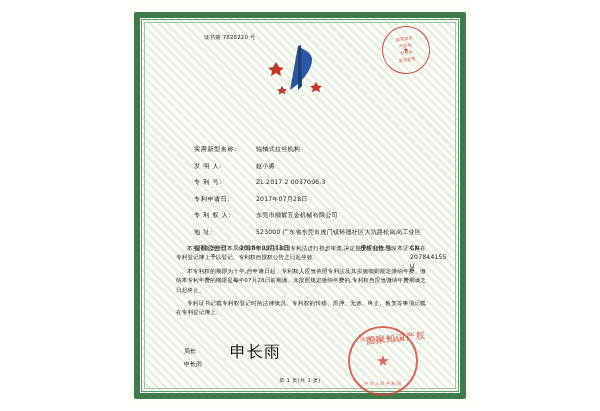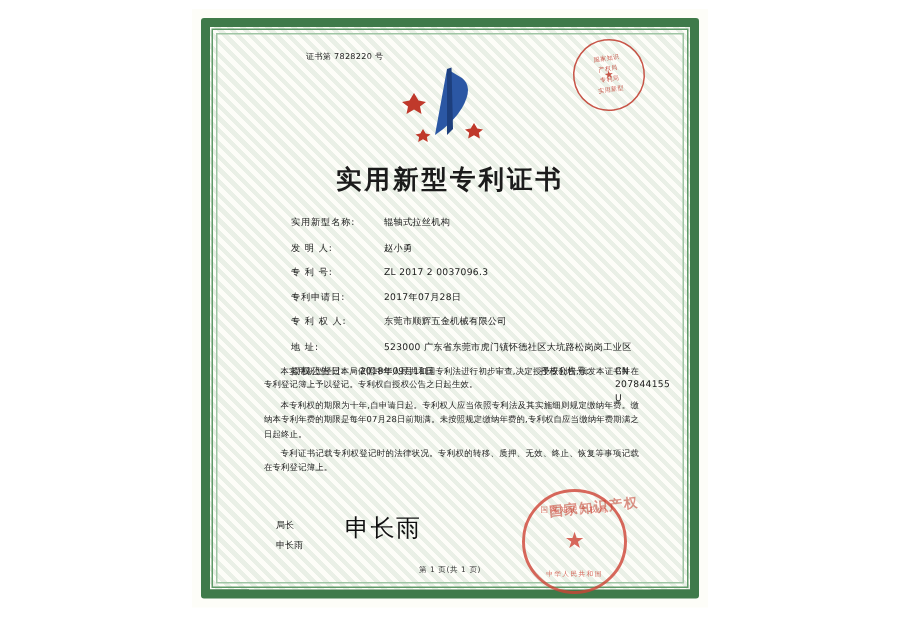--- a/index.html
+++ b/index.html
@@ -302,21 +302,20 @@
       <div class="emblem">
         <svg width="64" height="64" viewBox="0 0 64 64" aria-hidden="true">
           <path d="M22 52 L30 8 L40 14 Q48 20 40 34 Q34 44 22 52 Z" fill="#2b57a4"></path>
           <path d="M30 8 L33 7 L34 48 L30 52 Z" fill="#1d3f7d"></path>
           <path d="M8 24 l3 5 5 1 -4 3 1 5 -5 -3 -5 3 1 -5 -4 -3 5 -1 z" fill="#c0392b"></path>
           <path d="M48 44 l2.2 3.6 3.8 0.7 -2.8 2.2 0.7 3.8 -3.9 -2.1 -3.9 2.1 0.7 -3.8 -2.8 -2.2 3.8 -0.7 z" fill="#c0392b"></path>
           <path d="M14 48 l1.8 3 3.2 0.6 -2.4 1.8 0.6 3.2 -3.2 -1.8 -3.2 1.8 0.6 -3.2 -2.4 -1.8 3.2 -0.6 z" fill="#c0392b"></path>
         </svg>
       </div>
 
-      <div class="main-title">实用新型专利证书</div>
 
       <div class="fields">
 
         <div class="field-row">
           <div class="field-label">实用新型名称:</div>
           <div class="field-value">辊轴式拉丝机构</div>
         </div>
 
         <div class="field-row">
           <div class="field-label">发 明 人:</div>

